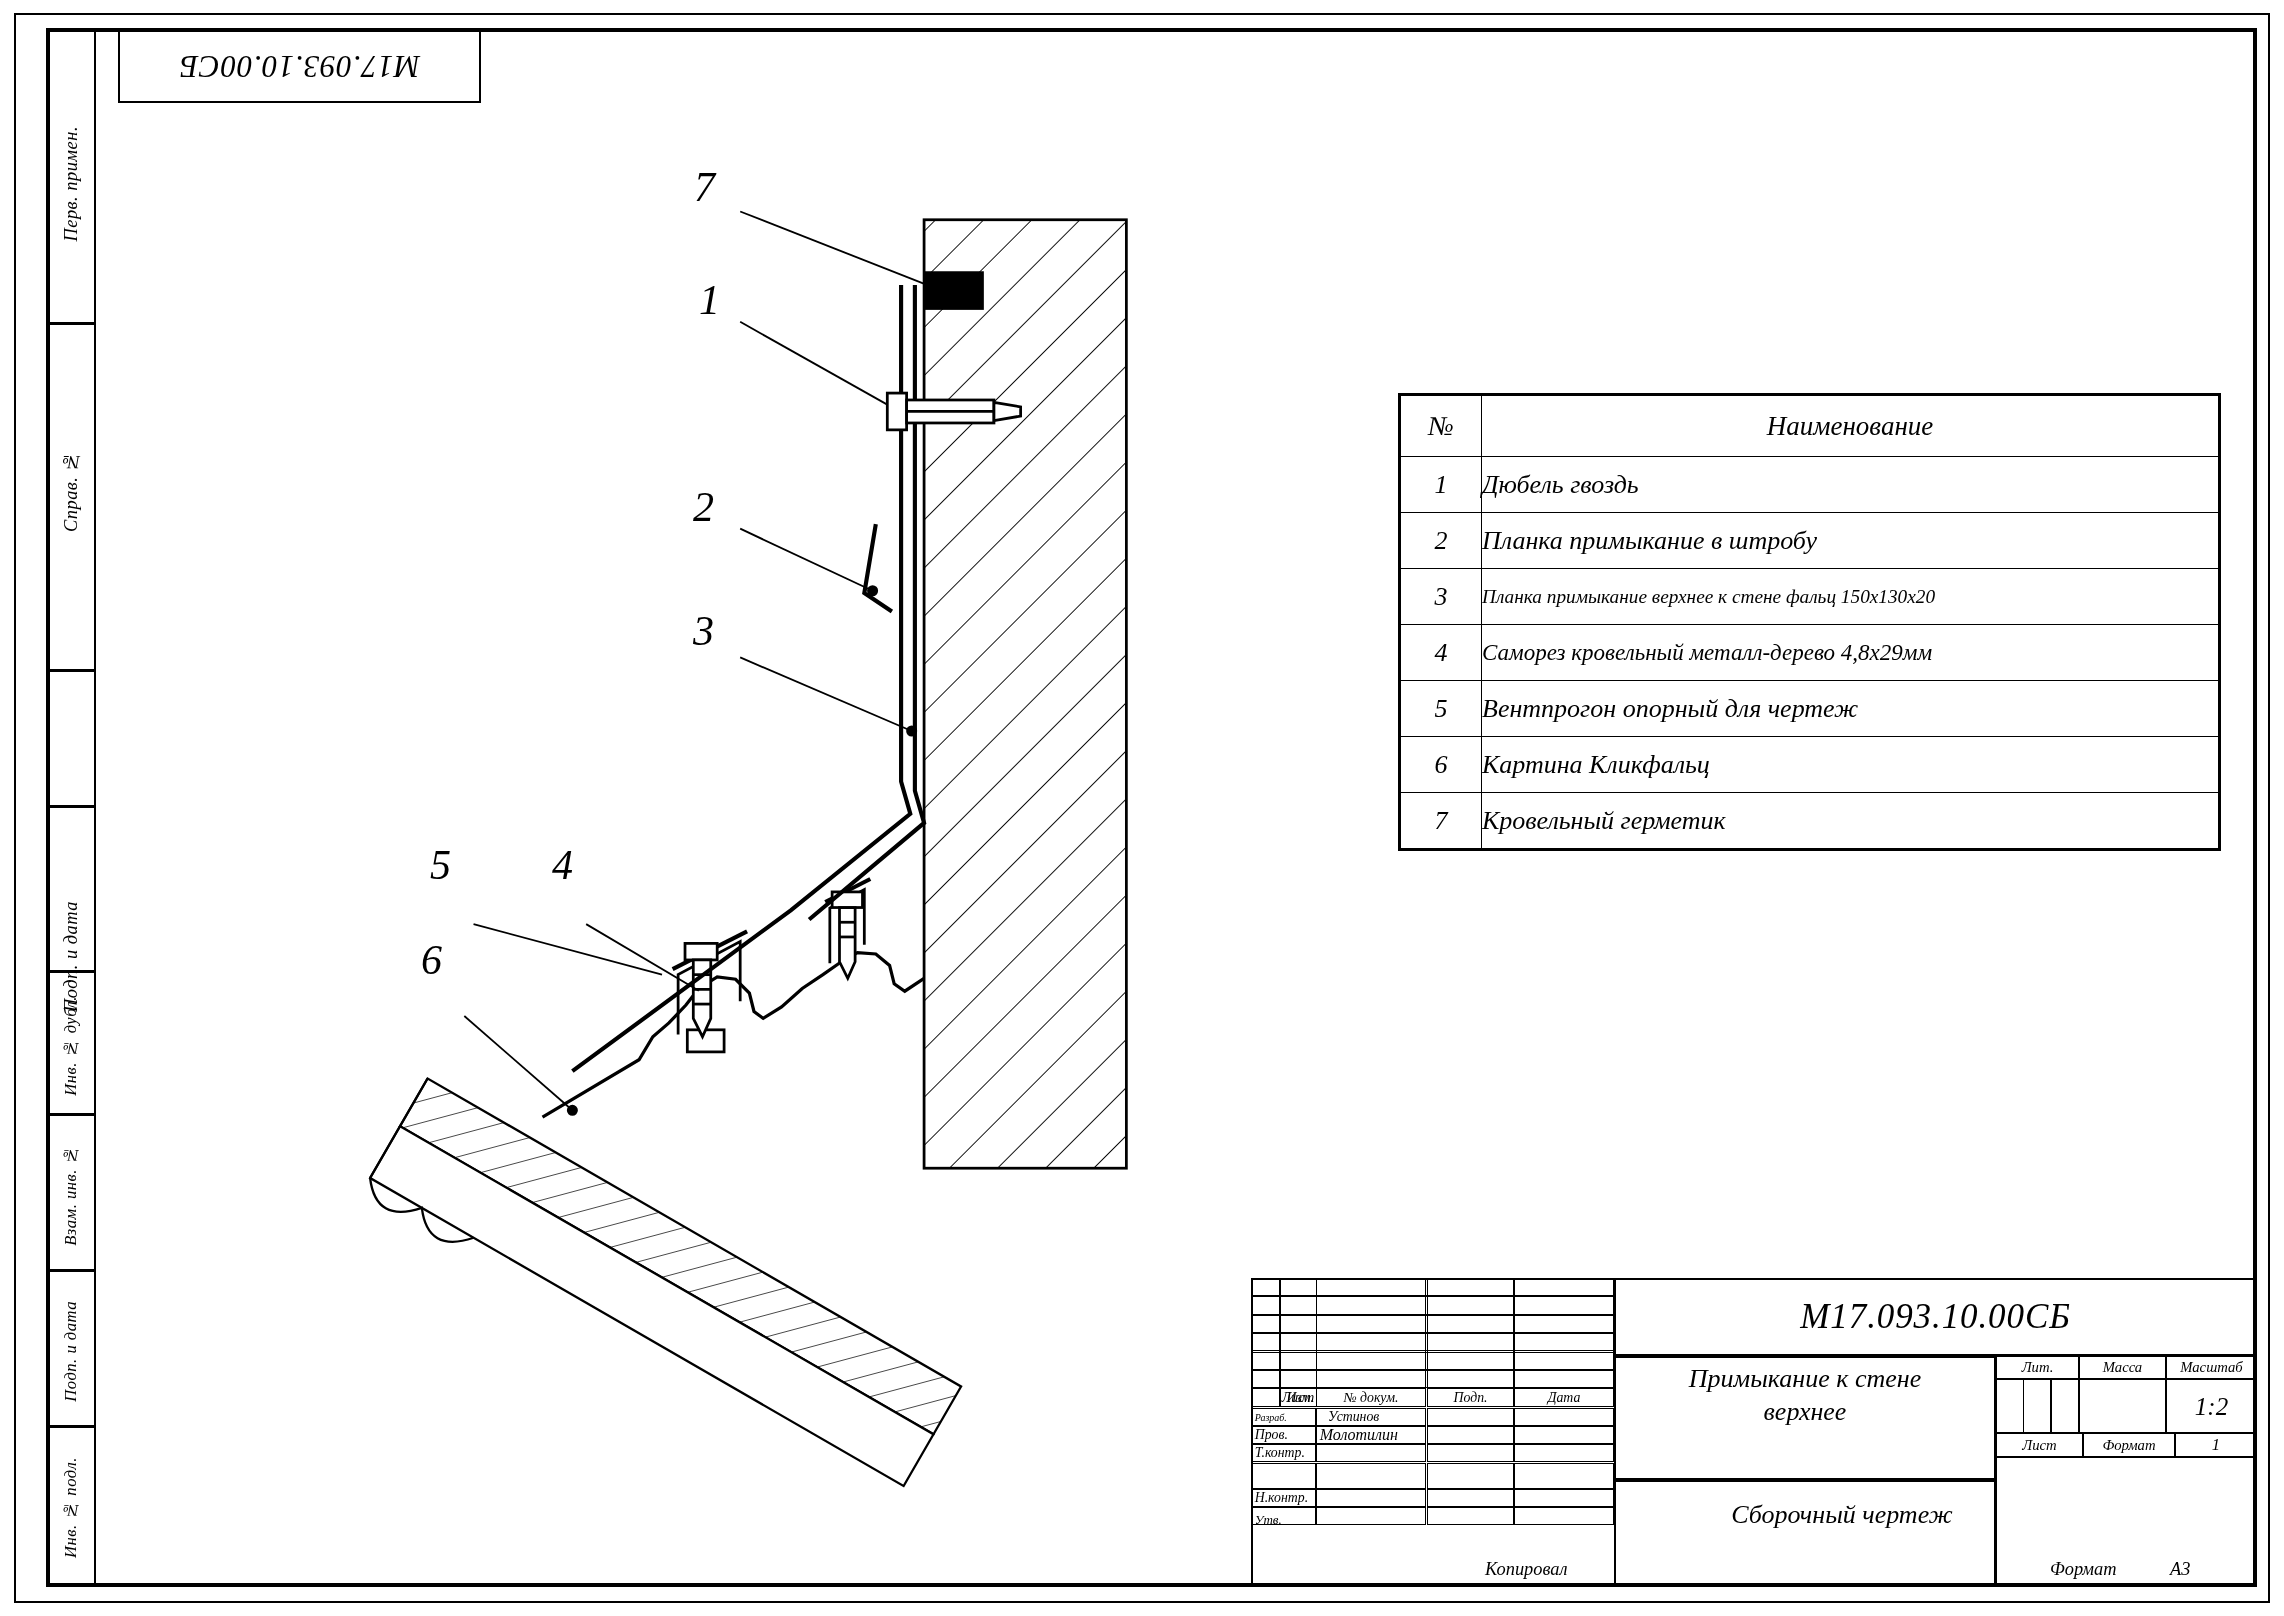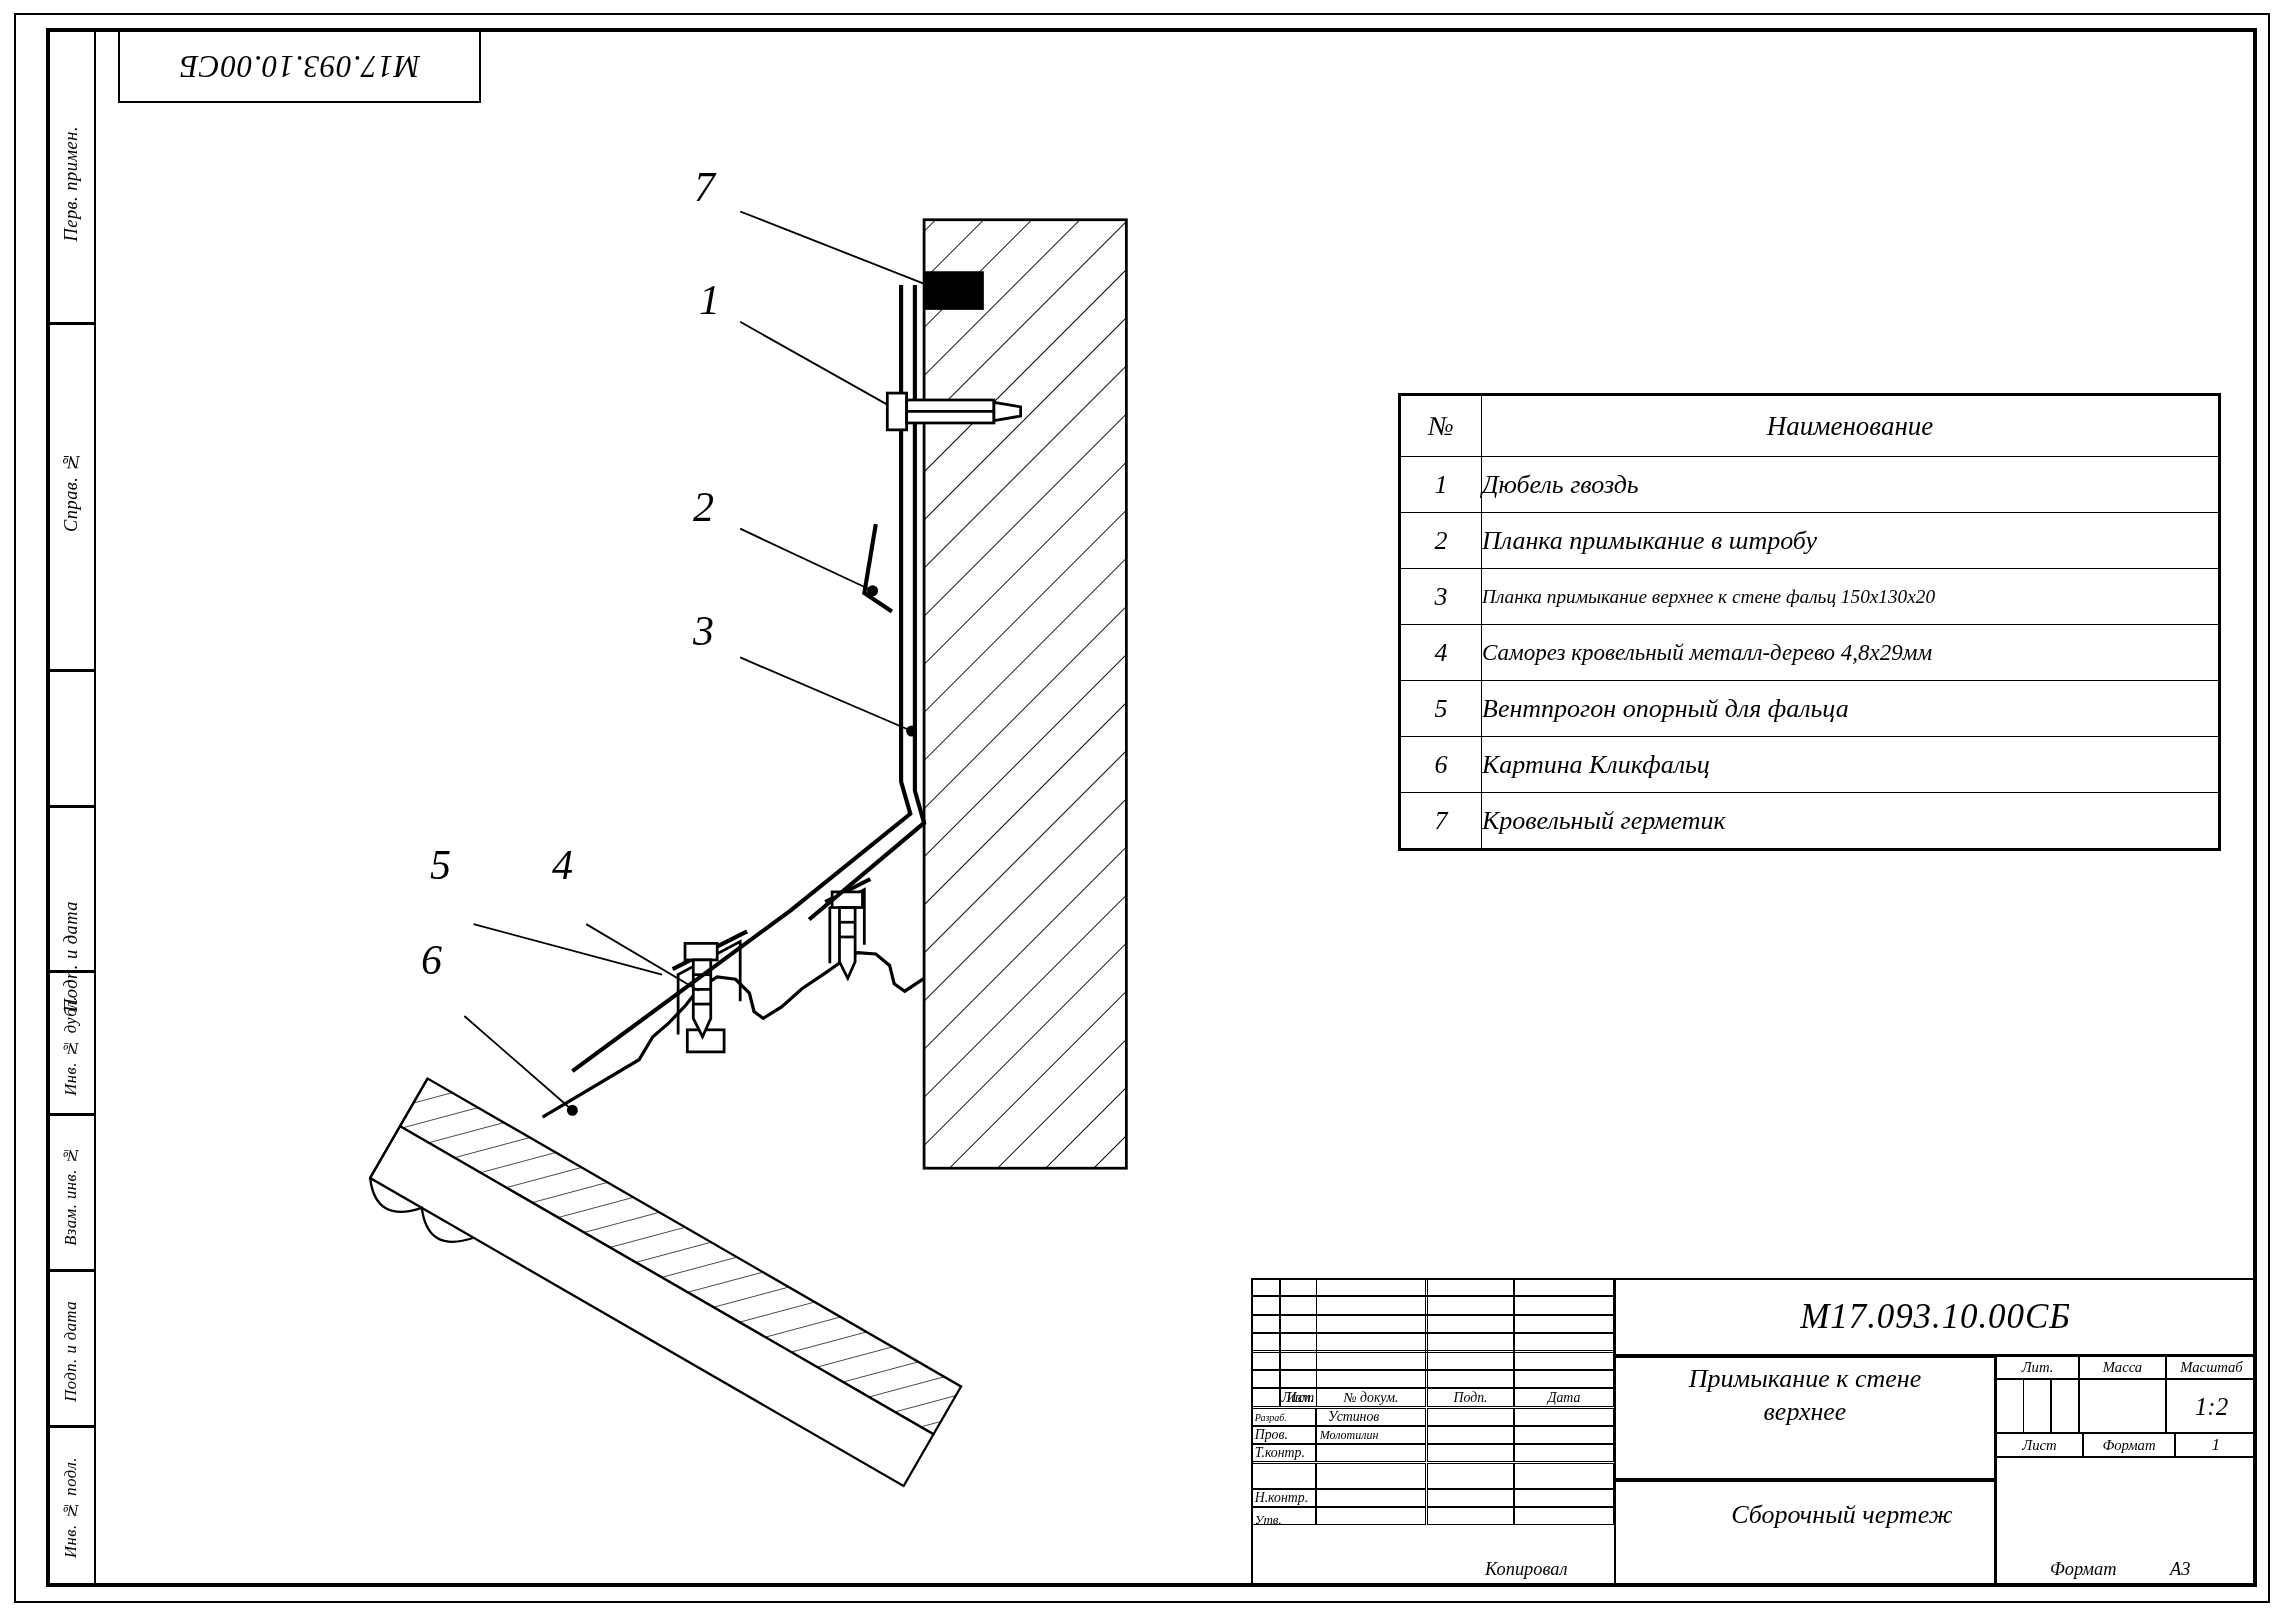--- a/index.html
+++ b/index.html
@@ -263,21 +263,21 @@
           <tr>
             <td class="pt-num">3</td>
             <td class="pt-name pt-small">Планка примыкание верхнее к стене фальц  150х130х20</td>
           </tr>
           <tr>
             <td class="pt-num">4</td>
             <td class="pt-name pt-med">Саморез кровельный металл-дерево 4,8х29мм</td>
           </tr>
           <tr>
             <td class="pt-num">5</td>
-            <td class="pt-name">Вентпрогон опорный для фальца</td>
+            <td class="pt-name">Вентпрогон опорный для чертеж</td>
           </tr>
           <tr>
             <td class="pt-num">6</td>
             <td class="pt-name">Картина Кликфальц</td>
           </tr>
           <tr>
             <td class="pt-num">7</td>
             <td class="pt-name">Кровельный герметик</td>
           </tr>
         </tbody>
@@ -318,21 +318,21 @@
     <div class="box" style="left:176px;top:130px;width:87px;height:18.4px;"></div>
     <div class="box" style="left:263px;top:130px;width:100px;height:18.4px;"></div>
     <div class="st l" style="left:0;top:130px;width:65px;height:18.4px;font-size:10px;">Разраб.</div>
     <div class="st l" style="left:65px;top:130px;width:110px;height:18.4px;font-size:13.8px;padding-left:12px;">Устинов</div>
 
     <div class="box" style="left:0;top:148px;width:65px;height:18.4px;"></div>
     <div class="box" style="left:65px;top:148px;width:110px;height:18.4px;"></div>
     <div class="box" style="left:176px;top:148px;width:87px;height:18.4px;"></div>
     <div class="box" style="left:263px;top:148px;width:100px;height:18.4px;"></div>
     <div class="st l" style="left:0;top:148px;width:65px;height:18.4px;font-size:13.8px;">Пров.</div>
-    <div class="st l" style="left:65px;top:148px;width:110px;height:18.4px;font-size:12px;">Молотилин</div>
+    <div class="st l" style="left:65px;top:148px;width:110px;height:18.4px;font-size:16px;">Молотилин</div>
 
     <div class="box" style="left:0;top:166px;width:65px;height:18.4px;"></div>
     <div class="box" style="left:65px;top:166px;width:110px;height:18.4px;"></div>
     <div class="box" style="left:176px;top:166px;width:87px;height:18.4px;"></div>
     <div class="box" style="left:263px;top:166px;width:100px;height:18.4px;"></div>
     <div class="st l" style="left:0;top:166px;width:65px;height:18.4px;font-size:13.8px;">Т.контр.</div>
 
     <div class="box" style="left:0;top:185px;width:65px;height:26px;"></div>
     <div class="box" style="left:65px;top:185px;width:110px;height:26px;"></div>
     <div class="box" style="left:176px;top:185px;width:87px;height:26px;"></div>

